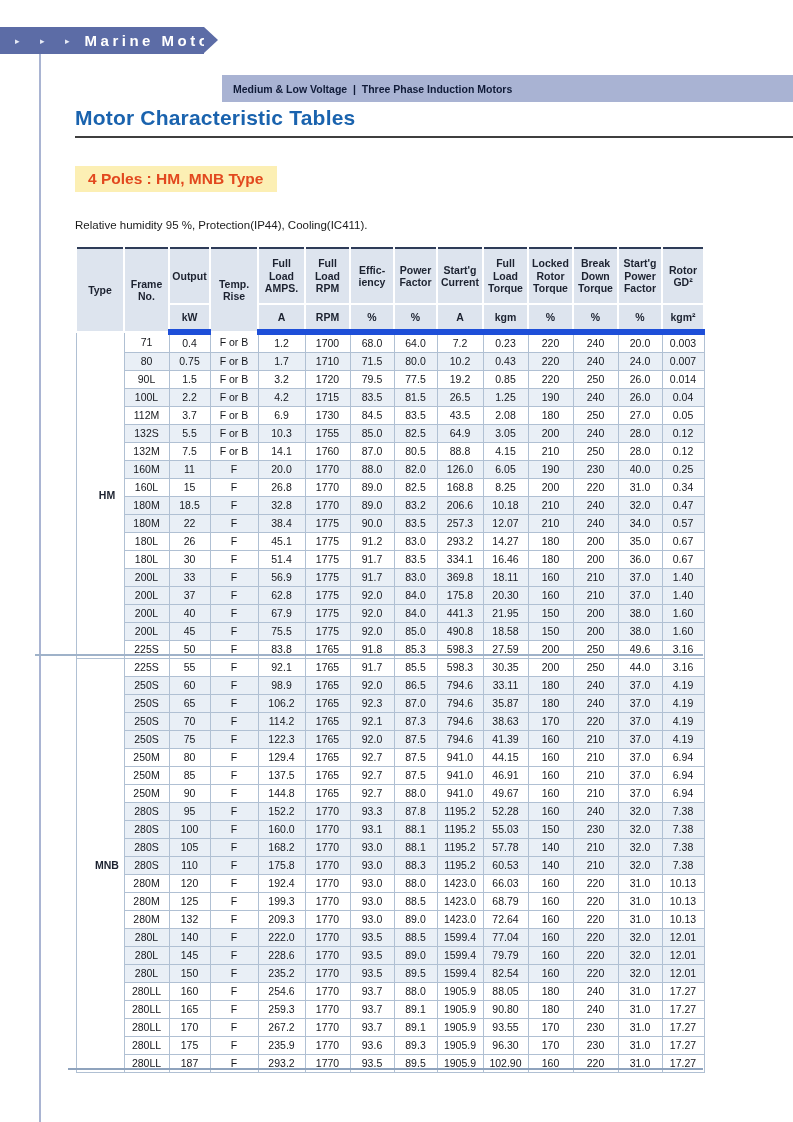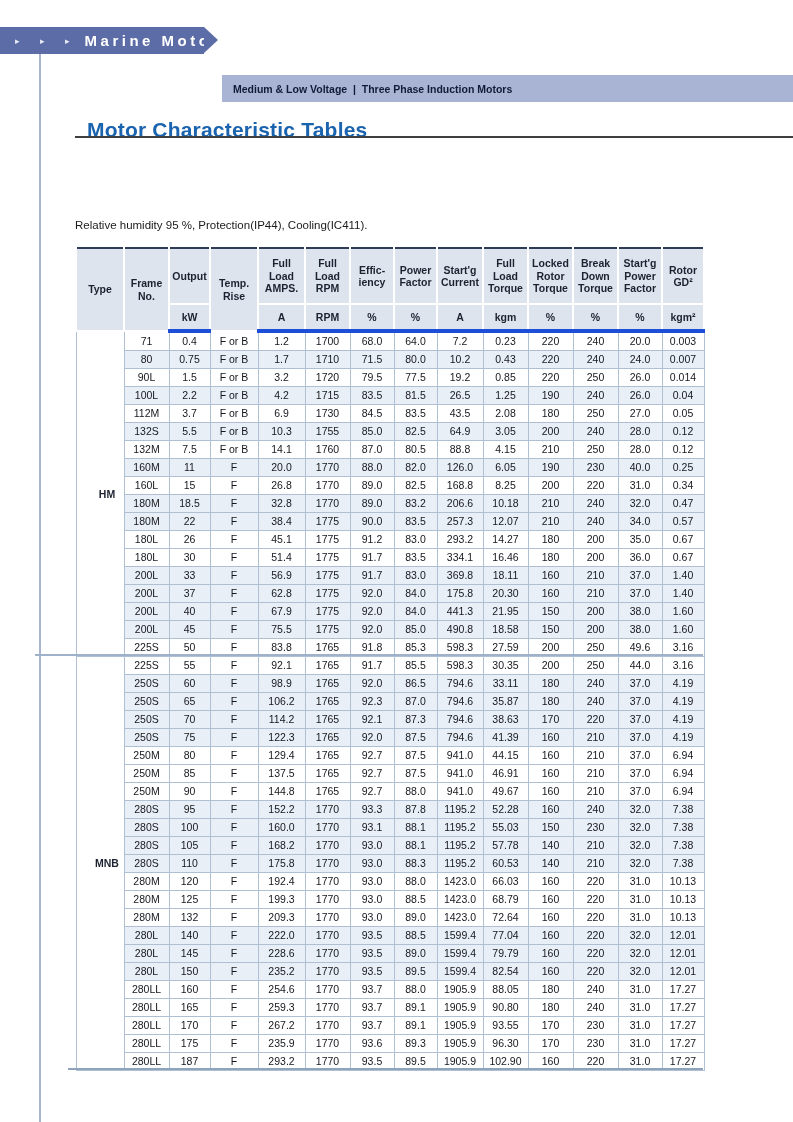--- a/index.html
+++ b/index.html
@@ -28,21 +28,21 @@
     display:flex;align-items:center;margin-top:48px;
   }
   .breadcrumb{
     color:#101b38;font-weight:bold;font-size:10.5px;margin-left:11px;white-space:pre;
   }
   
   .leftline{position:absolute;left:39px;top:54px;bottom:0;width:2px;background:#a9b4d2;}
   
   .content{position:absolute;left:75px;top:0;right:0;bottom:0;}
   .title{
-    position:absolute;left:0;top:106px;margin:12px;color:#1a63ae;font-size:21px;font-weight:bold;letter-spacing:0.2px;
+    position:absolute;left:0;top:106px;margin:0;color:#1a63ae;font-size:21px;font-weight:bold;letter-spacing:0.2px;
   }
   .title-rule{position:absolute;left:0;right:0;top:136px;height:2px;background:#3f3f3f;}
   .section-label{
     position:absolute;left:0;top:166px;display:inline-block;background:#fcefb4;color:#e2481e;
     font-size:15.5px;font-weight:bold;padding:4px 14px 4px 13px;white-space:nowrap;
   }
   .desc{position:absolute;left:0;margin:0;font-size:11.5px;color:#1b1b1b;white-space:pre;}
   .desc1{top:199px;}
   .desc2{top:219px;}
   
@@ -52,21 +52,21 @@
     border-top:2px solid #2e3c58;
   }
   table.motor th, table.motor td{padding:0;overflow:hidden;}
   thead th{
     background:#dde4ee;color:#1c2230;font-weight:bold;font-size:10.5px;line-height:12.5px;
     text-align:center;vertical-align:middle;white-space:pre-line;
     border-left:2px solid #ffffff;border-right:2px solid #ffffff;
   }
   thead tr.labels th{height:54px;border-bottom:2px solid #ffffff;}
   thead tr.units th{height:24px;}
-  thead tr.units th, thead th.spanned{border-bottom:4px solid #1d4ed8;}
+  thead tr.units th, thead th.spanned{border-bottom:6px solid #1d4ed8;}
   tbody td{
     height:17px;font-size:10.5px;line-height:17px;color:#15171c;text-align:center;
     border:1px solid #b0c0d3;background:#ffffff;white-space:nowrap;
   }
   tbody tr.band td{background:#e9eff6;}
   tbody td.type-cell{background:#ffffff !important;font-weight:bold;color:#1c2230;padding-left:14px;}
   .group-divider{position:absolute;left:-40px;width:668px;top:407px;height:2px;background:#9fb2c9;}
   .bottom-rule{position:absolute;left:-7px;width:635px;top:821px;height:2px;background:#8fa3bd;}
 </style>
 </head>
@@ -84,20 +84,21 @@
       <span class="breadcrumb">Medium &amp; Low Voltage  |  Three Phase Induction Motors</span>
     </div>
   </div>
 
   <div class="leftline"></div>
 
   <div class="content">
     <h1 class="title">Motor Characteristic Tables</h1>
     <div class="title-rule"></div>
 
+    <div class="section-label">4 Poles : HM, MNB Type</div>
 
     <p class="desc desc2">Relative humidity 95 %, Protection(IP44), Cooling(IC411).</p>
 
     <div class="table-wrap">
       <table class="motor">
         <colgroup>
             <col style="width: 48px;">
             <col style="width: 45px;">
             <col style="width: 41px;">
             <col style="width: 48px;">

